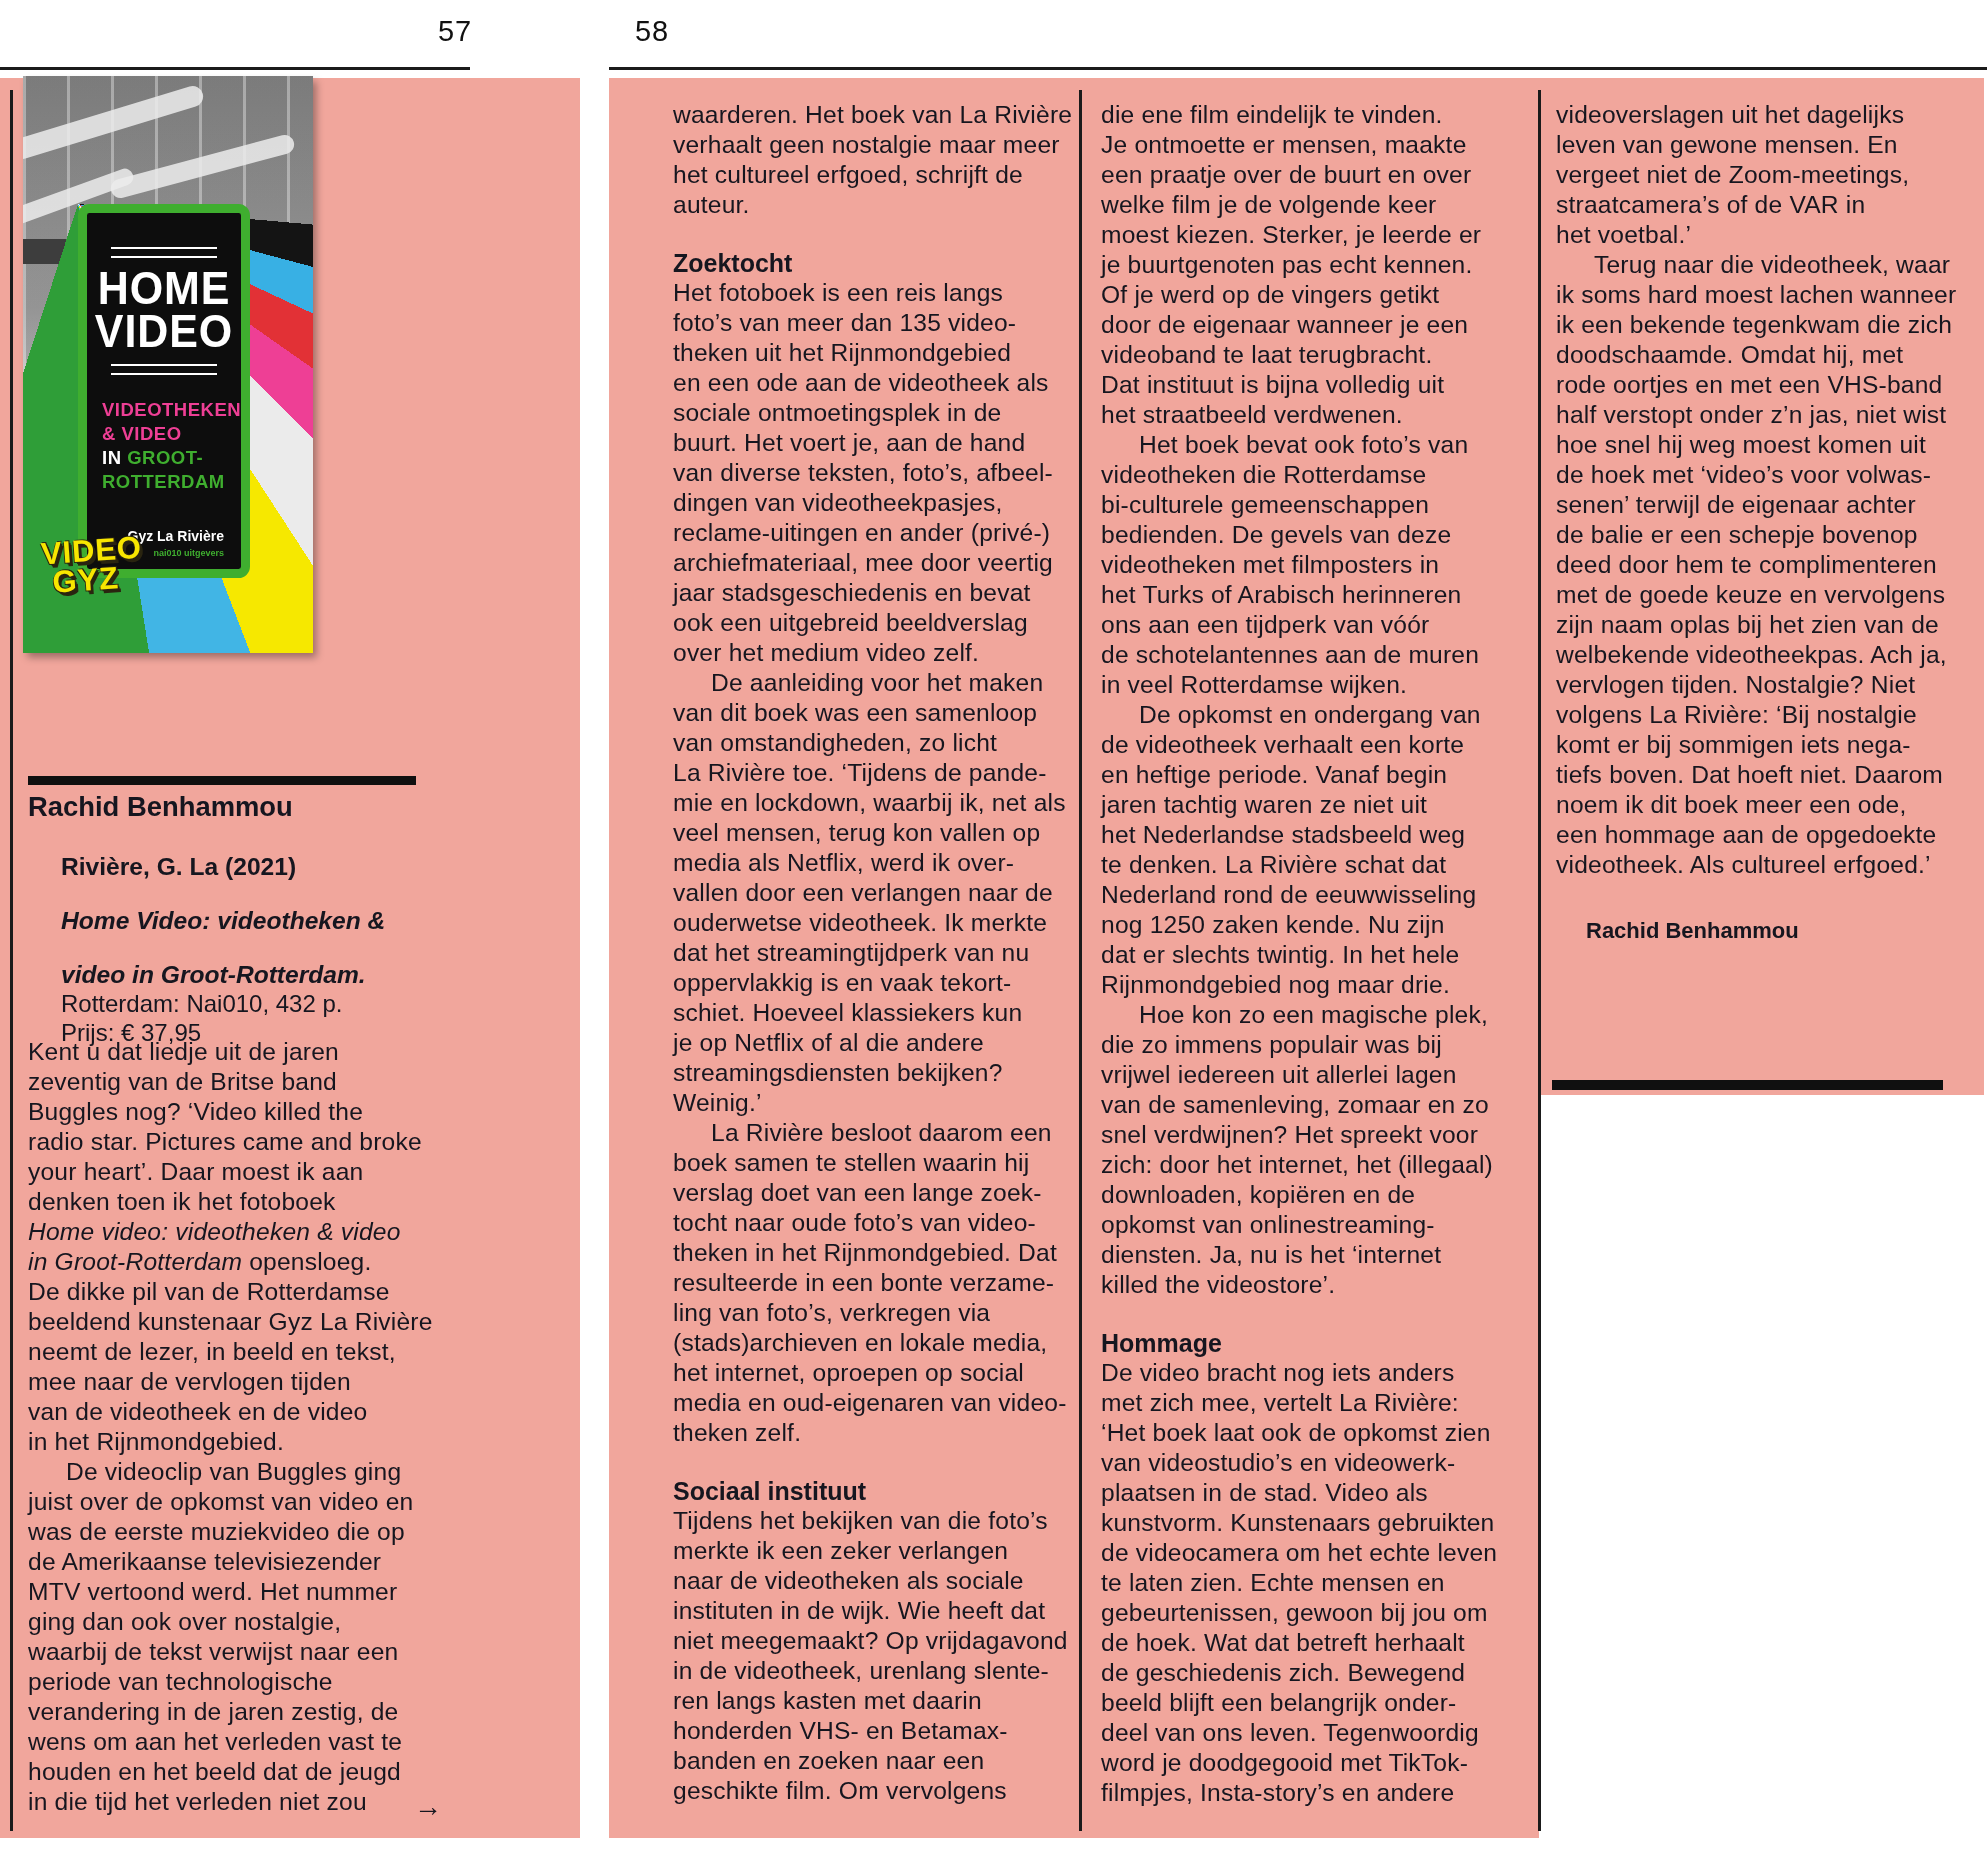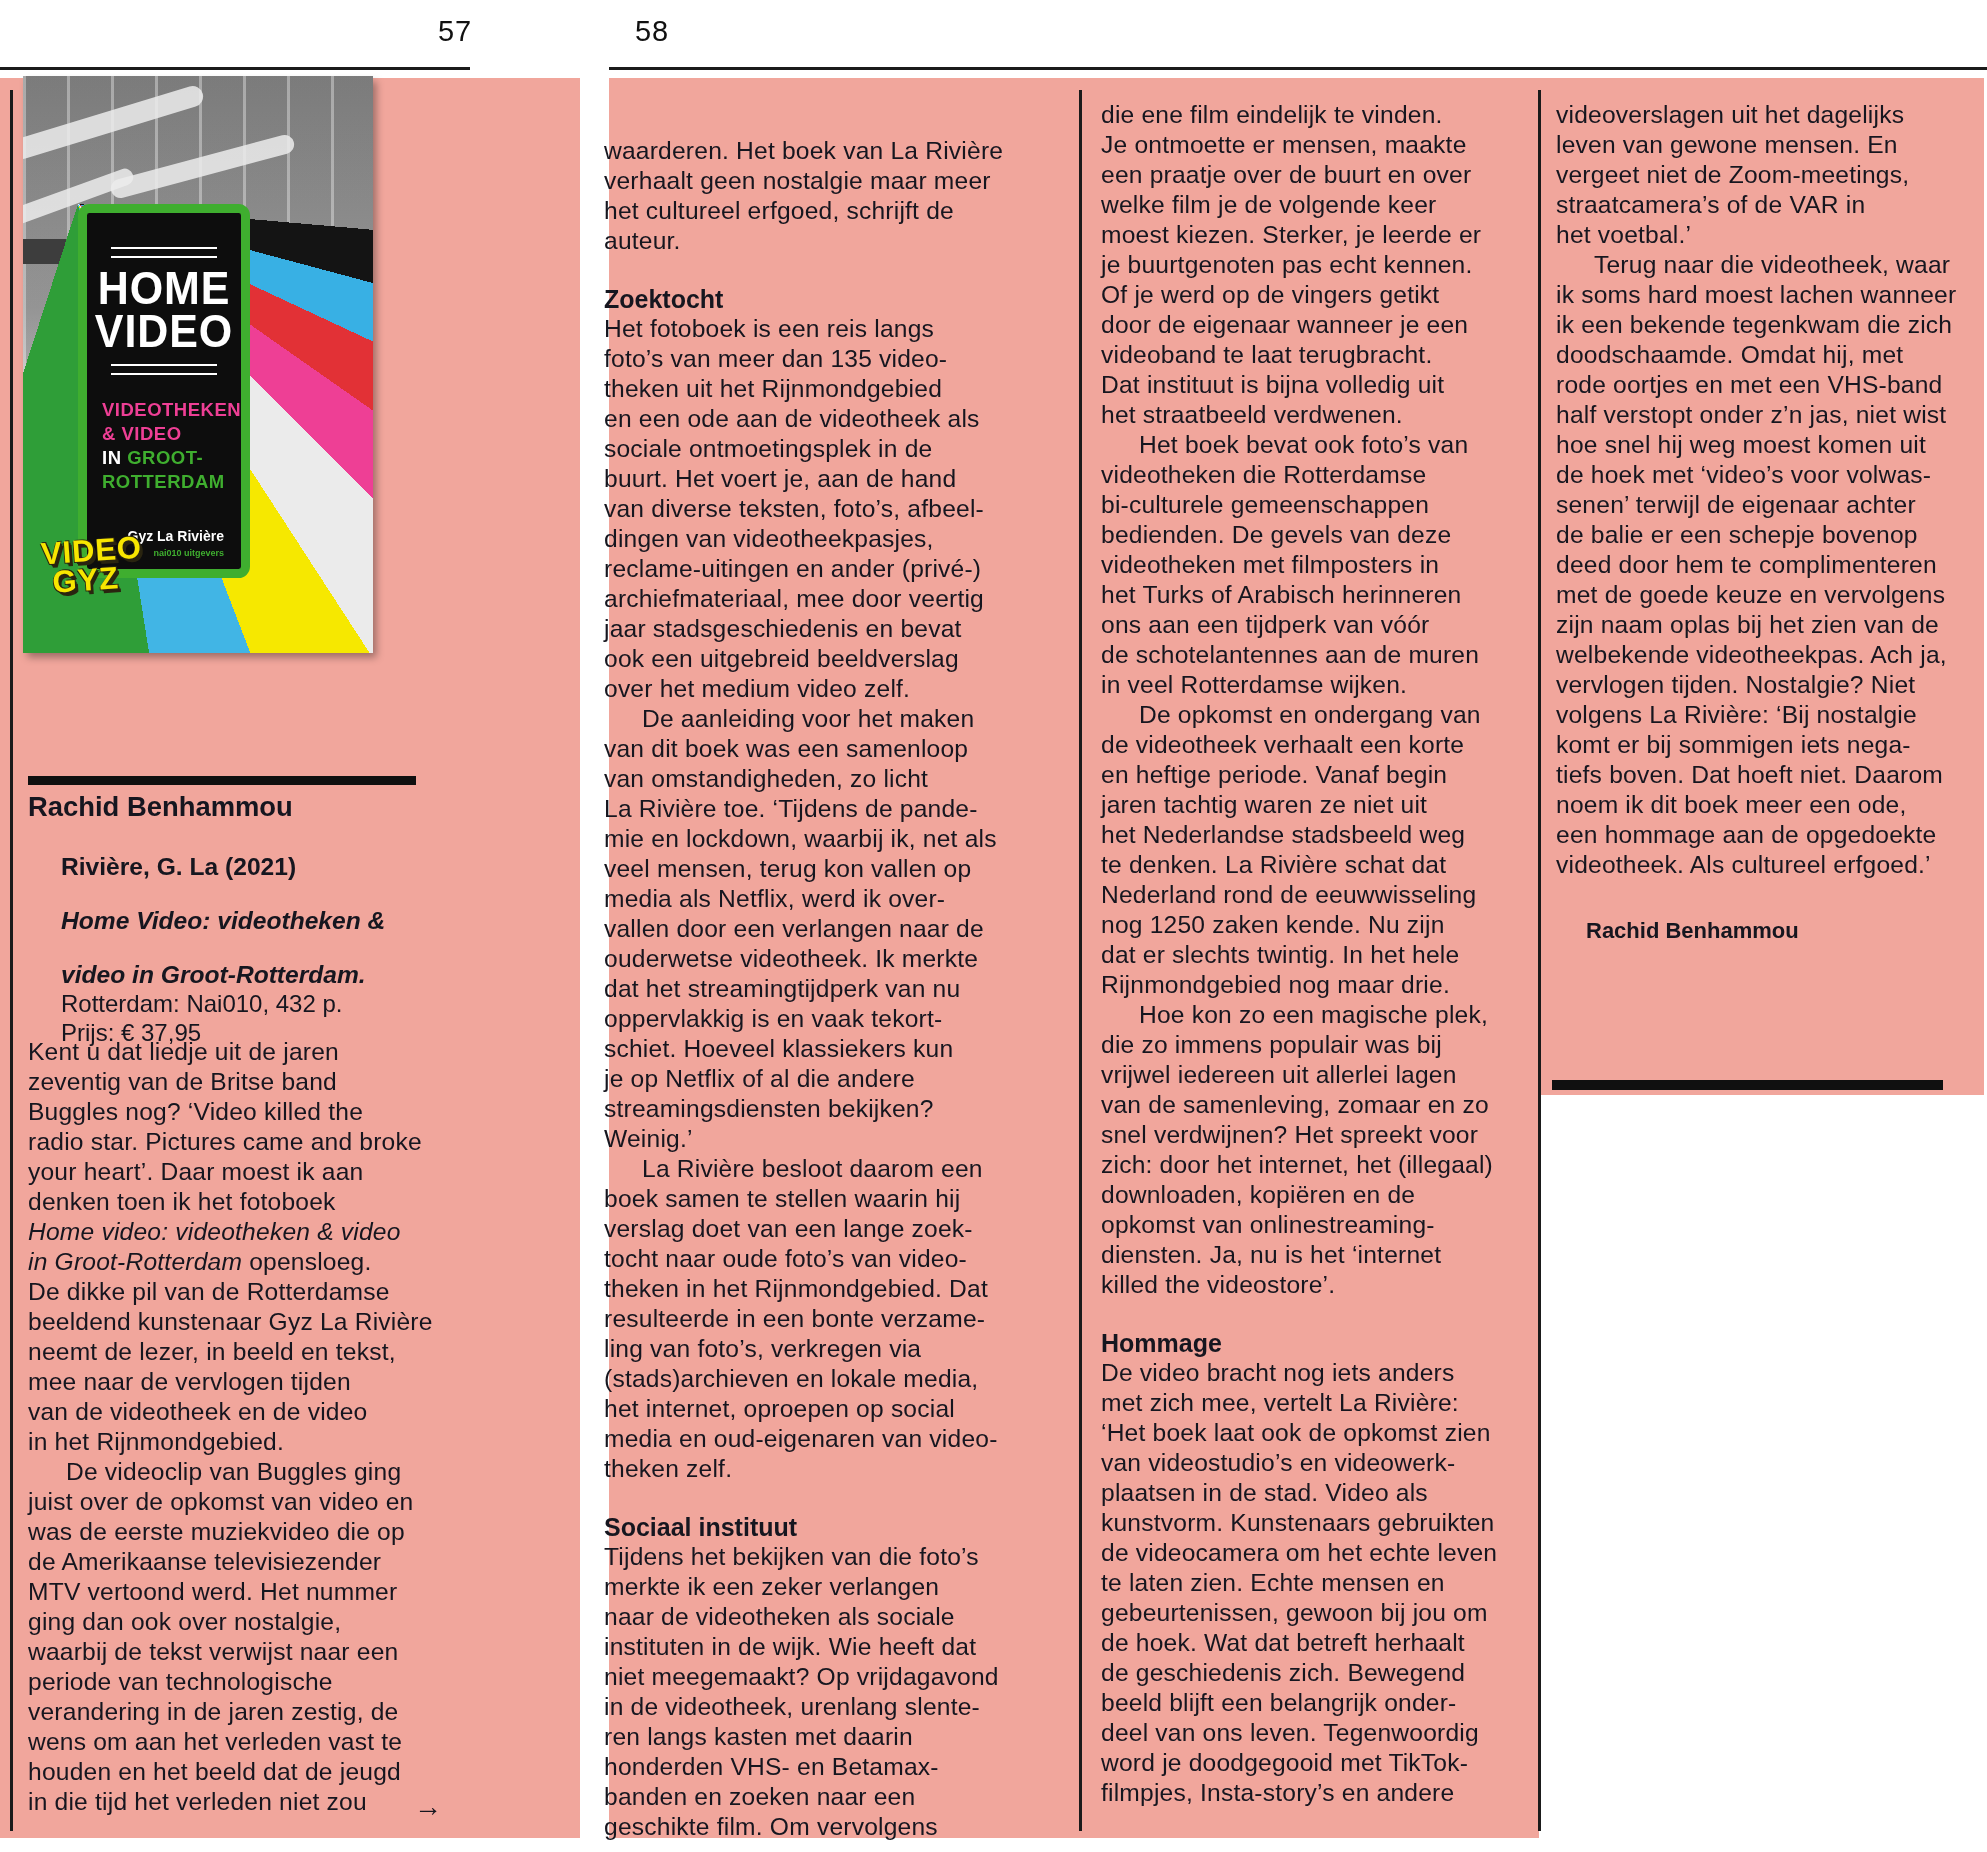--- a/index.html
+++ b/index.html
@@ -27,34 +27,34 @@
   #bar-left{left:28px;top:776px;width:388px;height:8.5px;}
   #bar-right{left:1552px;top:1080px;width:391px;height:10.4px;}
   
   .body-text{white-space:pre-line;font-size:24.6px;line-height:30px;
     letter-spacing:0.2px;margin:0;}
   .body-text .ti{font-style:italic;}
   .indent{text-indent:38px;}
   .colhead{font-weight:700;font-size:25px;line-height:30px;margin:28px 0 0 0;}
   .col{position:absolute;}
   #col1-body{left:28px;top:1037px;width:428px;}
-  #col2{left:604px;top:100px;width:428px;margin-top:36px;}
+  #col2{left:673px;top:100px;width:428px;}
   #col3{left:1101px;top:100px;width:421px;}
   #col4{left:1556px;top:100px;width:428px;}
   #reviewer{position:absolute;left:28px;top:791px;font-size:27.4px;font-weight:700;}
   #citation{position:absolute;left:61px;top:852px;font-size:24.6px;line-height:29px;}
   .cit-b{font-weight:700;}
   .cit-bi{font-weight:700;font-style:italic;margin-top:25px;}
   .cit-r{font-size:24px;}
   #arrow{position:absolute;left:414px;top:1791px;font-size:28px;}
   #bio{position:absolute;left:1586px;top:918px;width:397px;}
   #bio .bio-name{font-weight:700;font-size:22px;line-height:26.5px;margin:0;}
   #bio .bio-text{font-size:21px;line-height:25.6px;white-space:pre-line;margin:1.9px 0 0 0;}
   
-  #cover{position:absolute;left:23px;top:76px;width:350px;height:577px;
+  #cover{position:absolute;left:23px;top:76px;width:290px;height:577px;
     overflow:hidden;background:#b9b9b9;box-shadow:3.8px 4.7px 7.6px rgba(0,0,0,.35);}
   #photo{position:absolute;left:0;top:0;right:0;bottom:0;
     background:linear-gradient(180deg,#7f7f7f 0%,#9a9a9a 40%,#bdbdbd 58%,#a8a8a8 100%);}
   #mullions{position:absolute;left:0;top:0;width:100%;height:56%;opacity:.65;
     background:repeating-linear-gradient(90deg,rgba(245,245,245,.55) 0 2.8px,rgba(80,80,80,.12) 2.8px 44px);}
   .script-stroke{position:absolute;background:rgba(236,236,236,.85);border-radius:13.2px;}
   #s1{left:-15px;top:36px;width:199px;height:21px;transform:rotate(-17deg);}
   #s2{left:85px;top:81px;width:189px;height:19px;transform:rotate(-15deg);}
   #s3{left:-28px;top:114px;width:142px;height:17px;transform:rotate(-20deg);}
   #awning{position:absolute;left:0;top:163px;width:132px;height:24.6px;background:#3d3d3d;}

